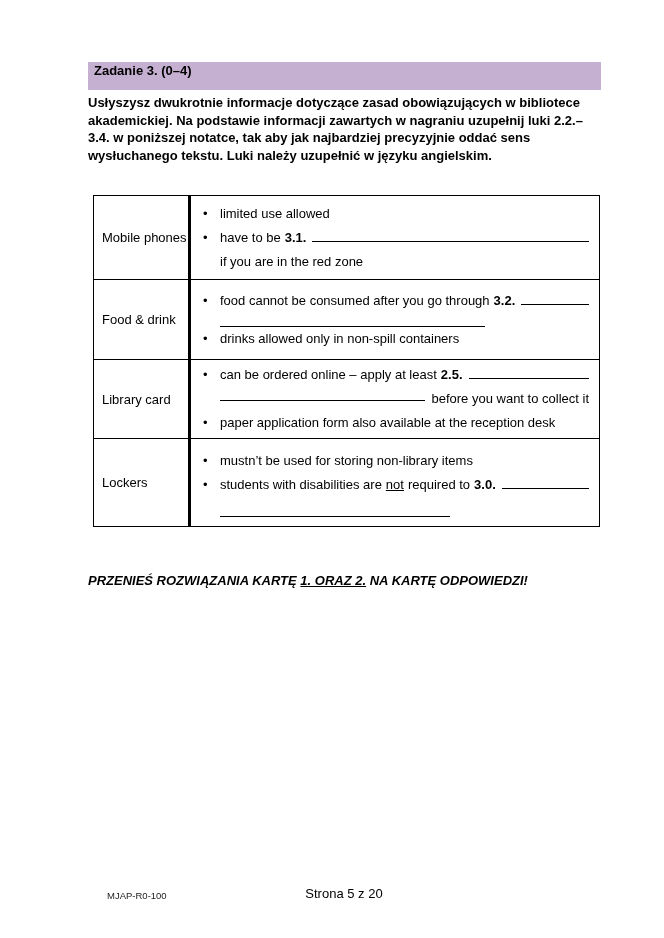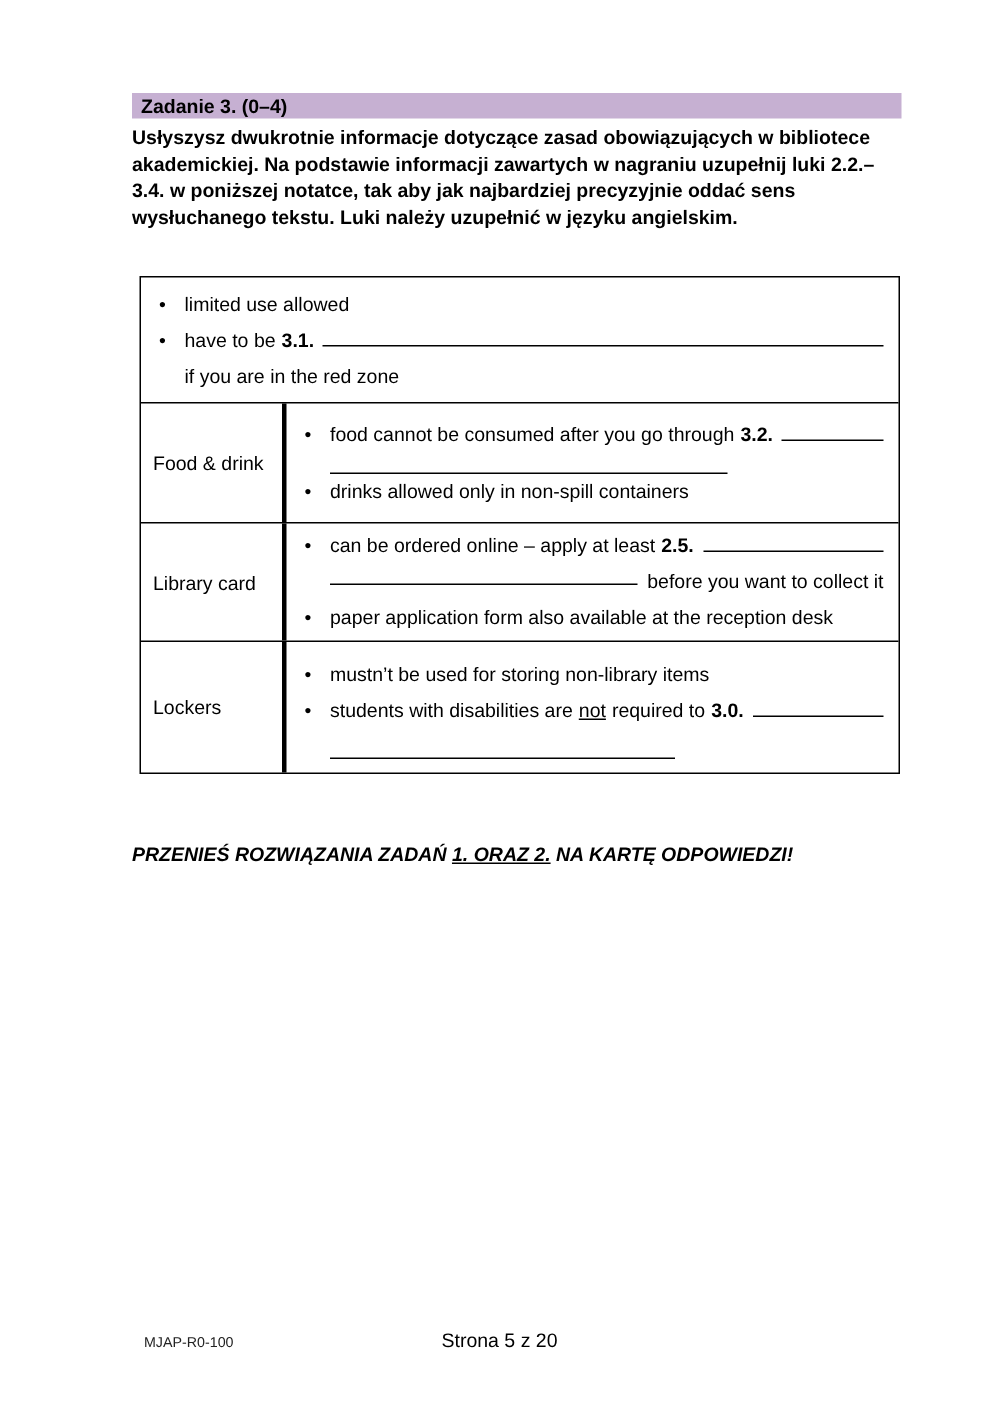--- a/index.html
+++ b/index.html
@@ -9,21 +9,21 @@
     font-family: "Liberation Sans", sans-serif;
     color: #000;
     position: relative;
     overflow: hidden;
   }
   .page { position: relative; width: 664px; height: 938px; background: #fff; }
   .content { position: absolute; left: 88px; top: 62px; width: 513px; }
 
   .task-header-bar {
     background: #c6b0d2;
-    height: 17px;
+    height: 28px;
     line-height: 17px;
     padding-left: 6px;
     font-size: 13px;
     font-weight: bold;
   }
   .instructions {
     margin-top: 4px;
     font-size: 13px;
     font-weight: bold;
     line-height: 17.5px;
@@ -83,21 +83,21 @@
 
   .transfer {
     margin-top: 46px;
     font-size: 13px;
     font-weight: bold;
     font-style: italic;
     white-space: nowrap;
   }
   .transfer .ul { text-decoration: underline; }
 
-  .footer { position: absolute; left: 1px; top: 886px; width: 600px; height: 20px; }
+  .footer { position: absolute; left: 12px; top: 886px; width: 600px; height: 20px; }
   .footer-code {
     position: absolute; left: 95px; top: 4px;
     font-size: 9.5px; color: #222;
   }
   .footer-page {
     position: absolute; left: 0; top: 0; width: 664px;
     text-align: center; font-size: 13px;
   }
 </style>
 </head>
@@ -108,20 +108,23 @@
 
     <div class="task-header-bar" style="background: rgb(198, 176, 210);">
       <span>Zadanie 3. (0–4)</span>
     </div>
 
     <p class="instructions">Usłyszysz dwukrotnie informacje dotyczące zasad obowiązujących w bibliotece akademickiej. Na podstawie informacji zawartych w nagraniu uzupełnij luki 2.2.–3.4. w poniższej notatce, tak aby jak najbardziej precyzyjnie oddać sens wysłuchanego tekstu. Luki należy uzupełnić w języku angielskim.</p>
 
     <div class="tbl">
 
       <div class="tr r1">
+        <div class="td-cat">
+          <span>Mobile phones</span>
+        </div>
         <div class="td-body">
           <div class="bline">
             <span class="dot">•</span>
             <span>limited use allowed</span>
           </div>
           <div class="bline">
             <span class="dot">•</span>
             <span>have to be</span>
             <span class="seg-num">3.1.</span>
             <span class="blank fill"></span>
@@ -194,21 +197,21 @@
           </div>
           <div class="cont" style="margin-top:6px">
             <span class="blank" style="width:230px"></span>
           </div>
         </div>
       </div>
 
     </div>
 
     <p class="transfer">
-      <span>PRZENIEŚ ROZWIĄZANIA ZADAŃ</span>
+      <span>PRZENIEŚ ROZWIĄZANIA KARTĘ</span>
       <span class="ul">1. ORAZ 2.</span>
       <span>NA KARTĘ ODPOWIEDZI!</span>
     </p>
 
   </div>
 
   <div class="footer">
     <span class="footer-code">MJAP-R0-100</span>
     <div class="footer-page">Strona 5 z 20</div>
   </div>

